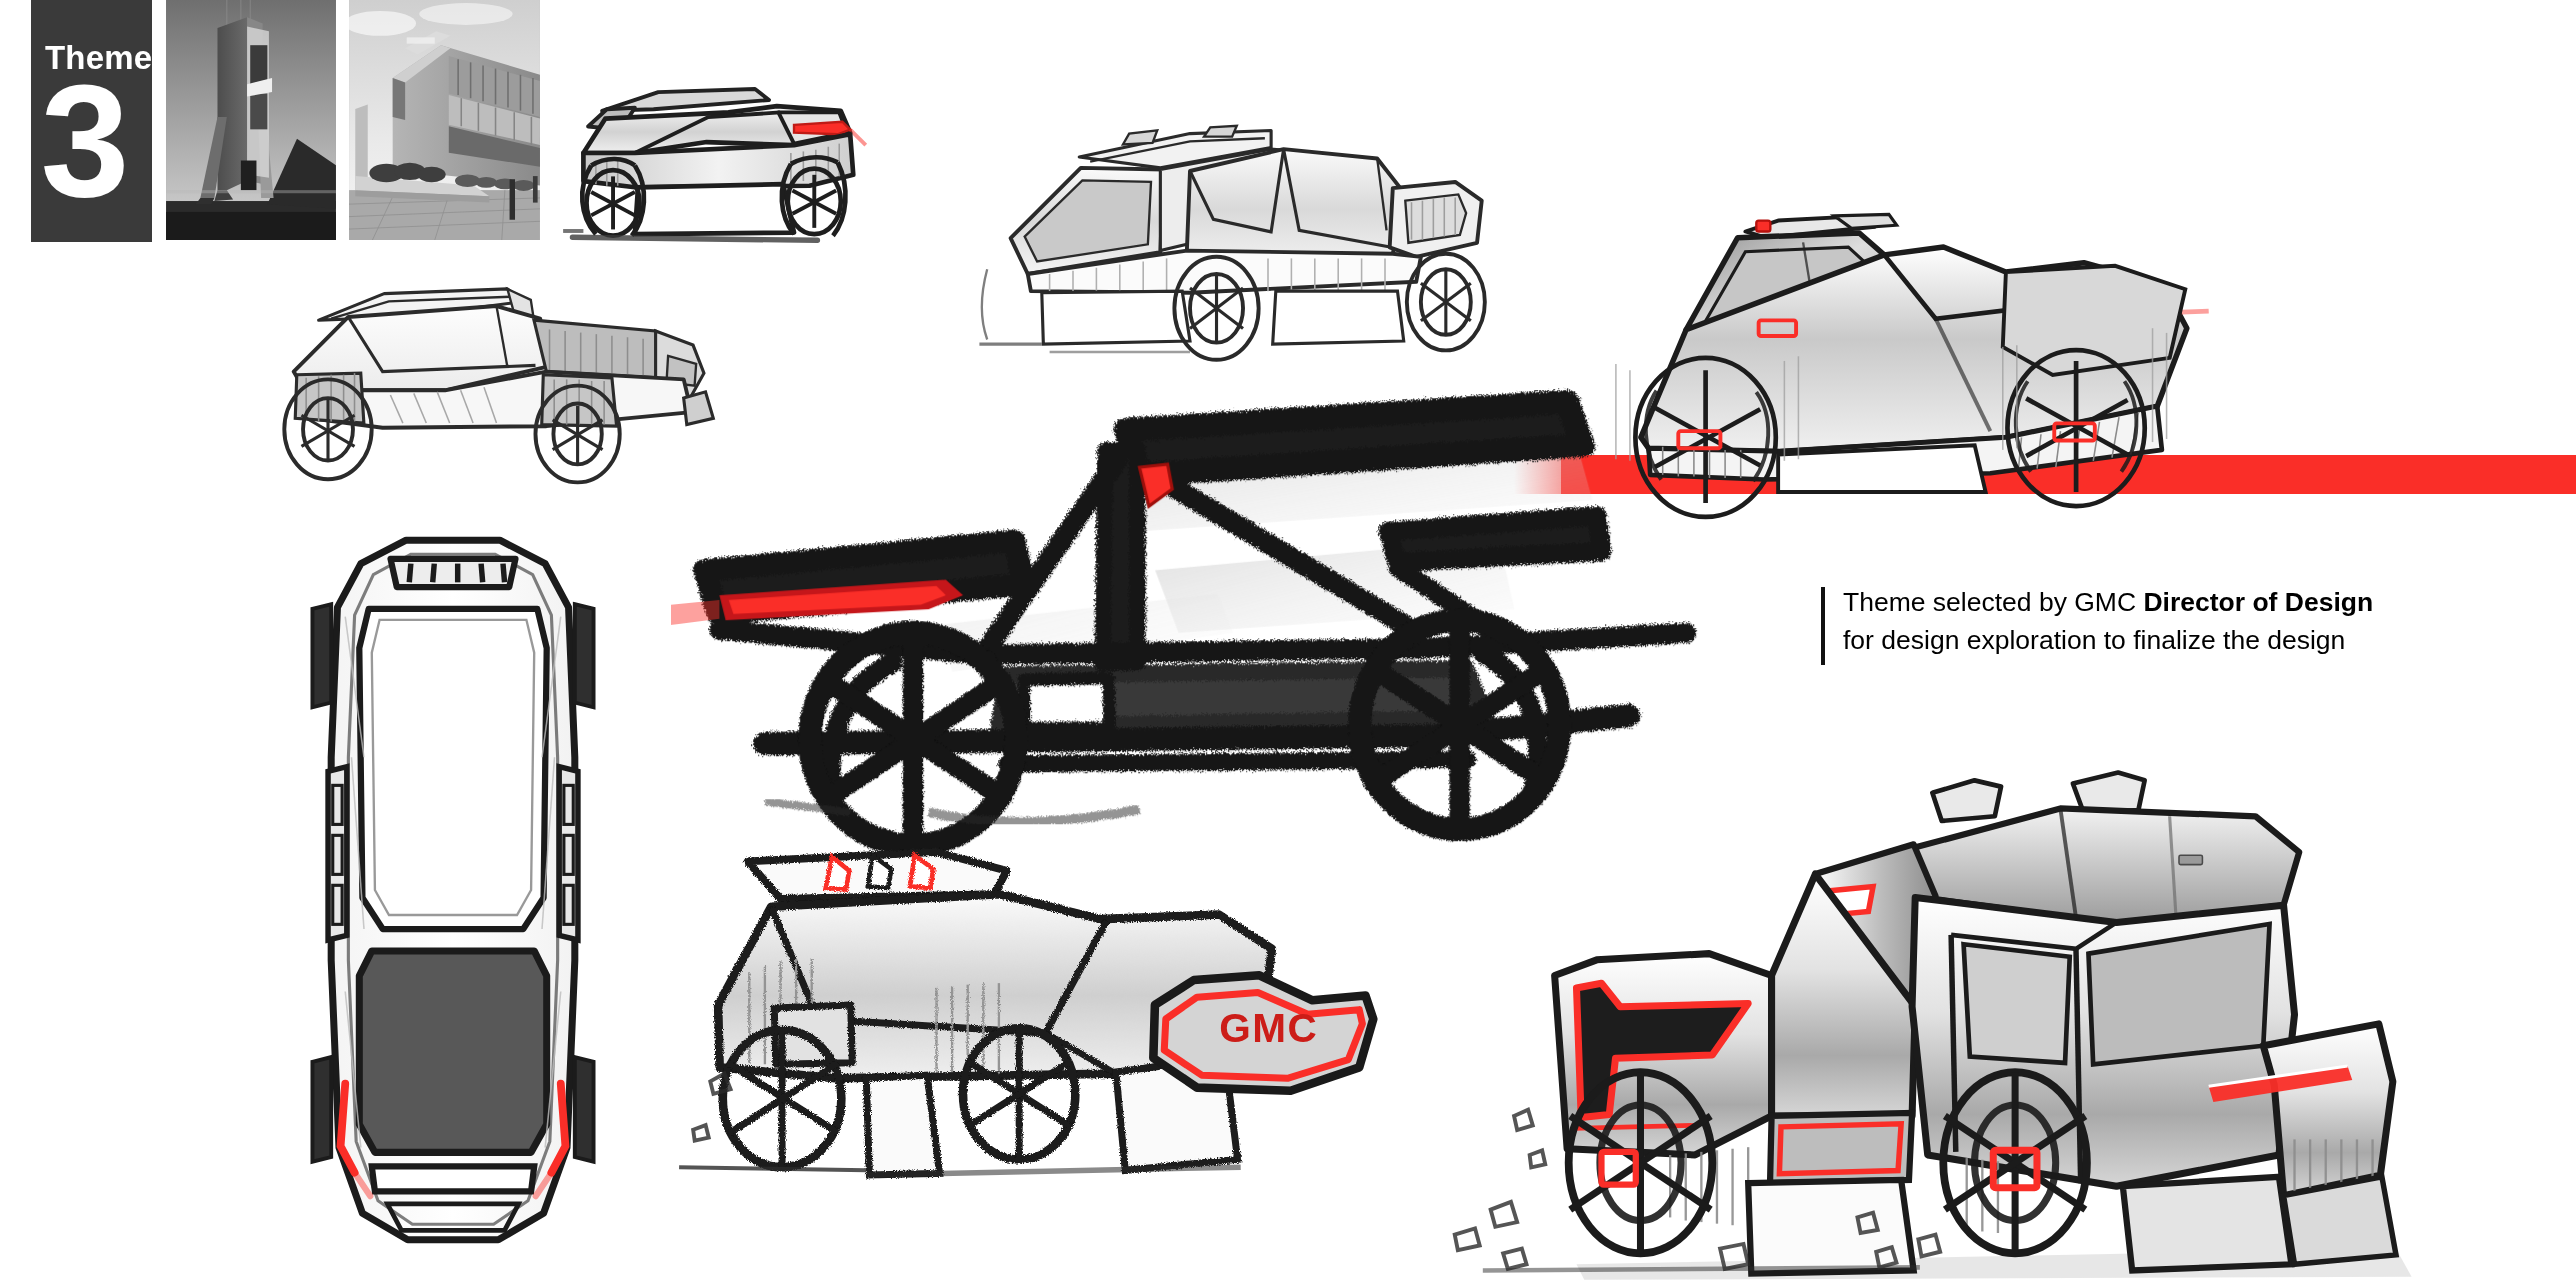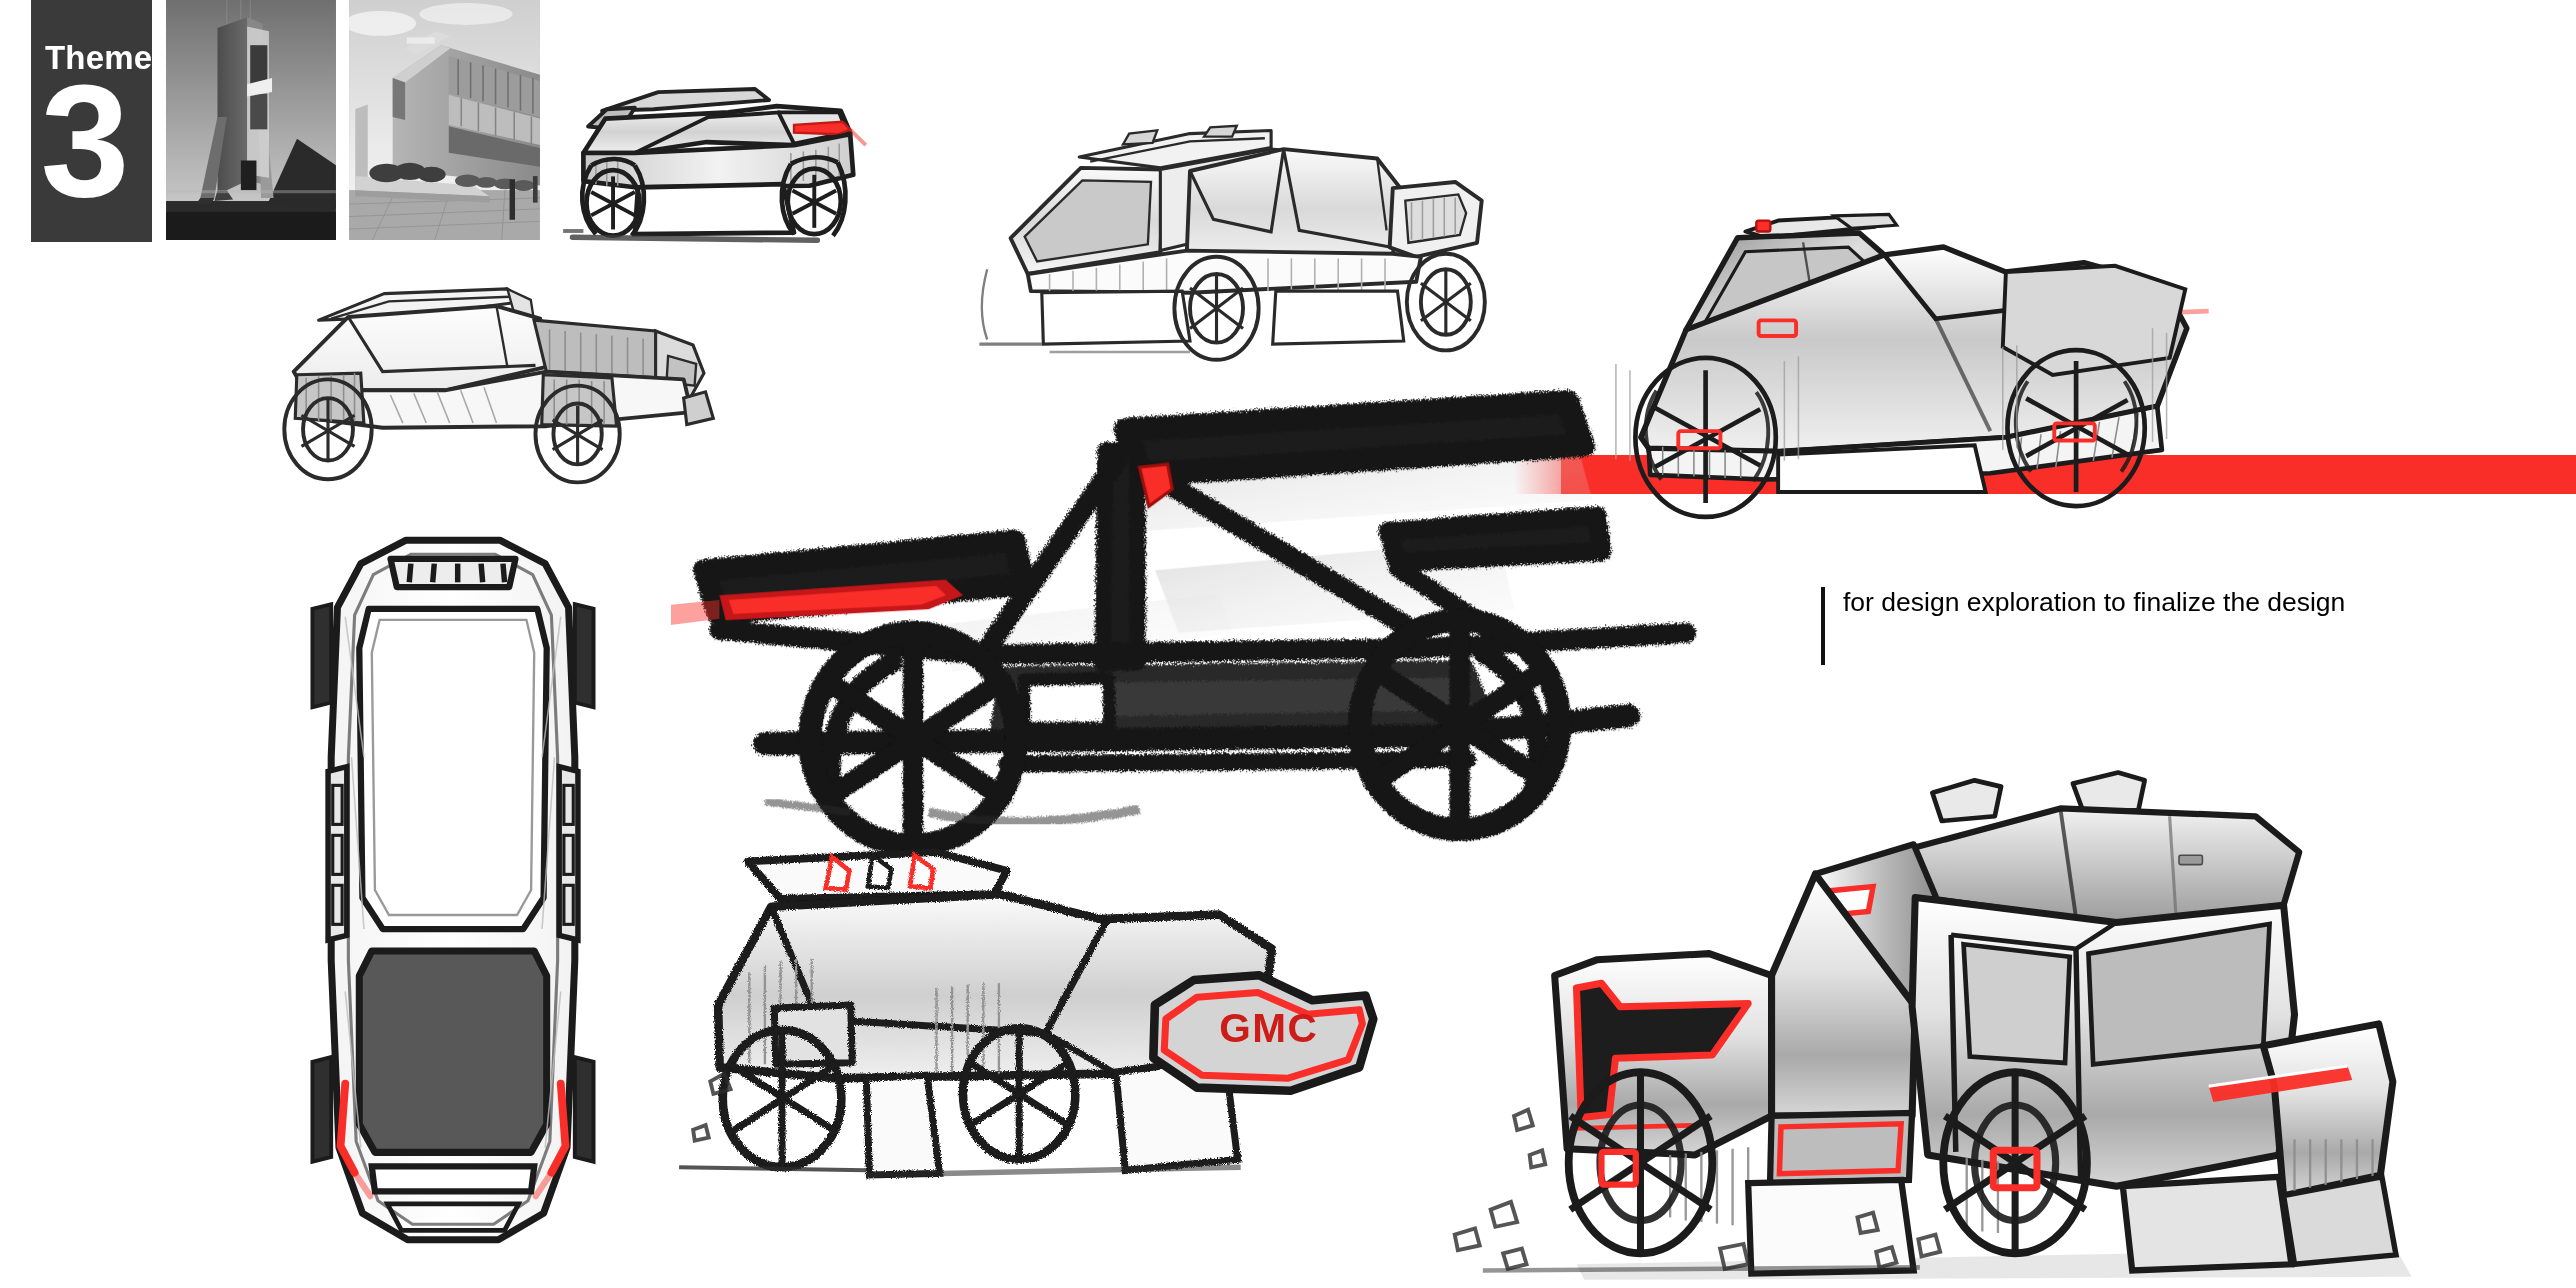--- a/index.html
+++ b/index.html
@@ -807,18 +807,19 @@
         <path d="M618 628 L640 622 L646 644 L622 650 Z"></path>
         <path d="M364 640 L394 634 L400 660 L370 666 Z"></path>
       </g>
       <path d="M60 668 L620 664" stroke="#2b2b2b" stroke-width="6" opacity=".5" fill="none"></path>
     </svg>
   </div>
 
   <div class="note">
     <div class="note-rule"></div>
     <div class="note-text">
+      <div><span>Theme selected by GMC </span><b>Director of Design</b></div>
       <div>for design exploration to finalize the design</div>
     </div>
   </div>
 
 </div>
 
 
 </body></html>

